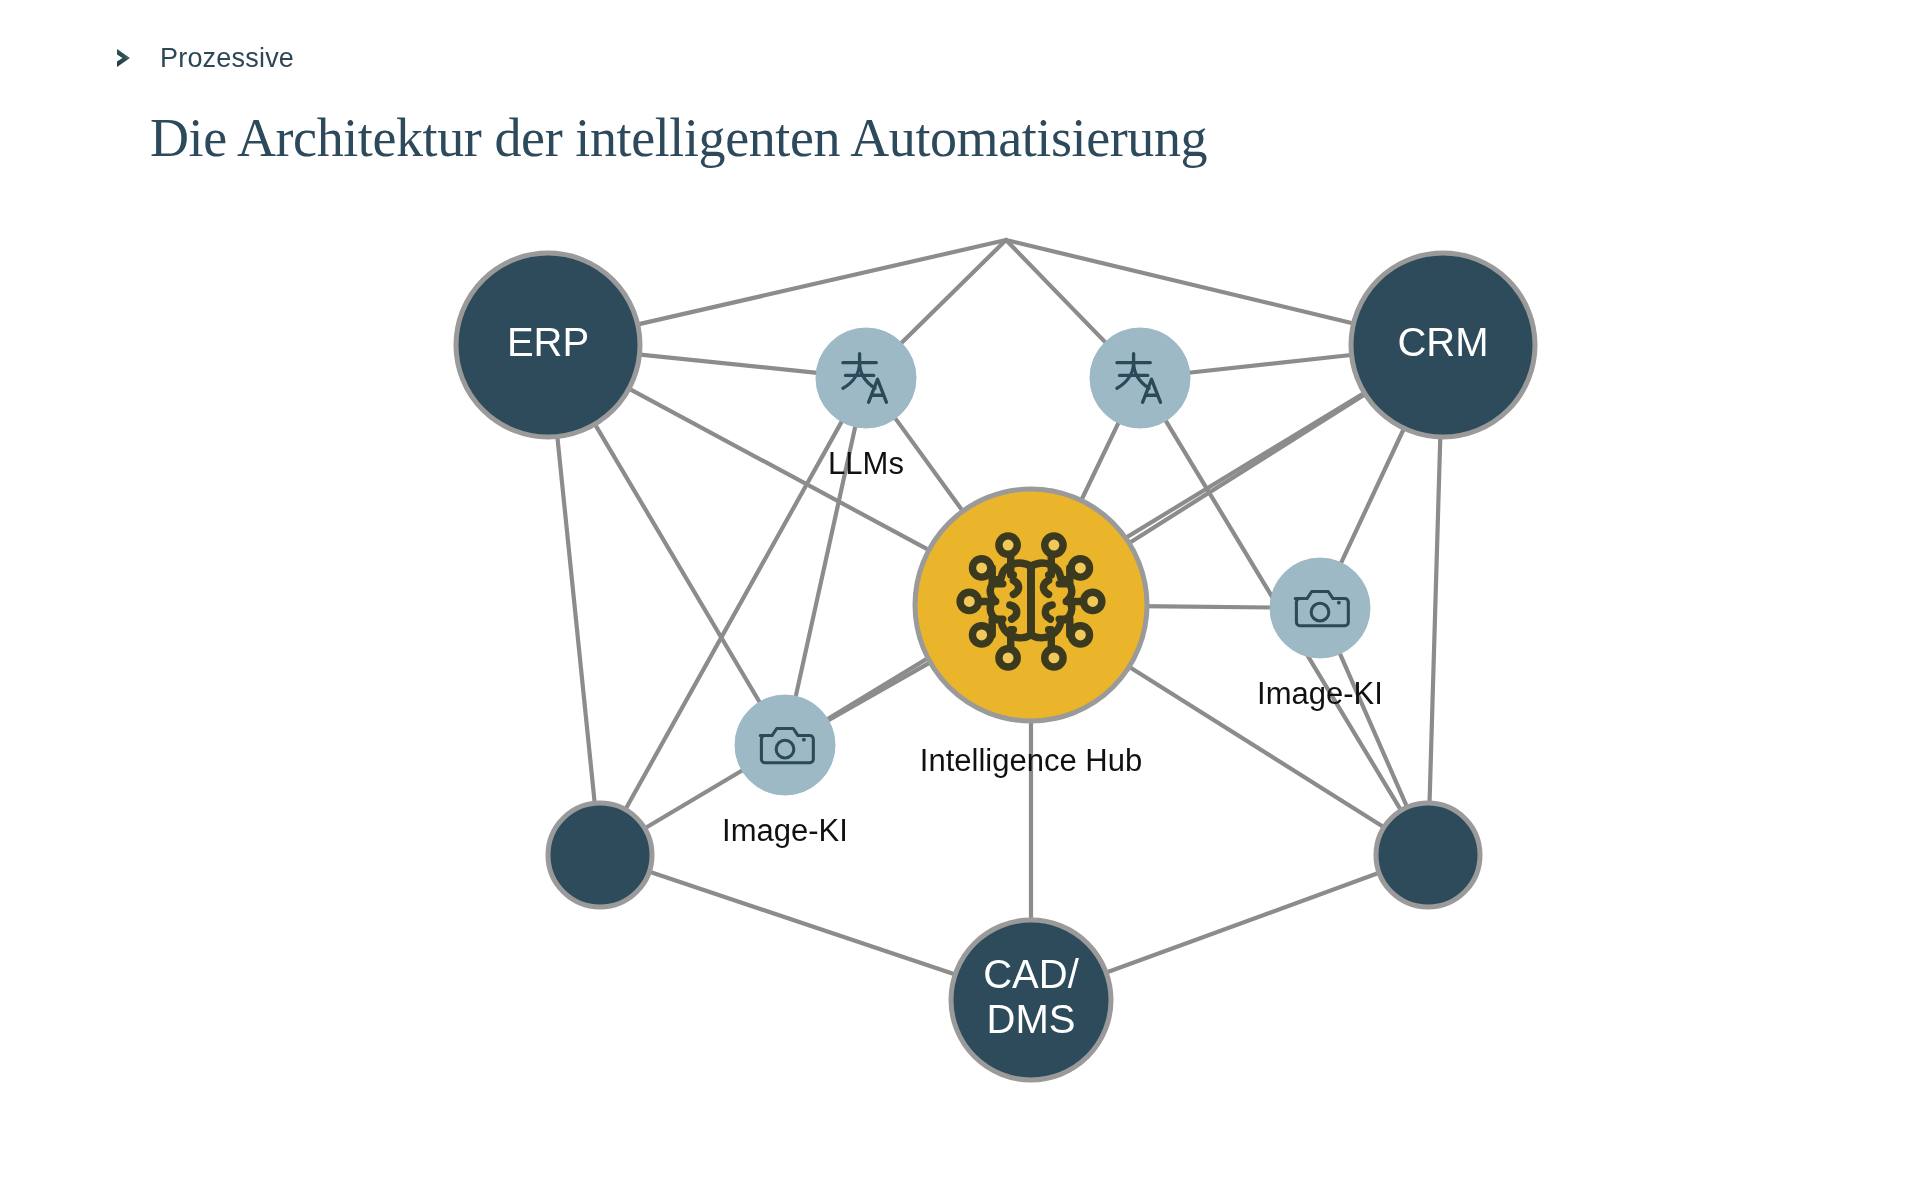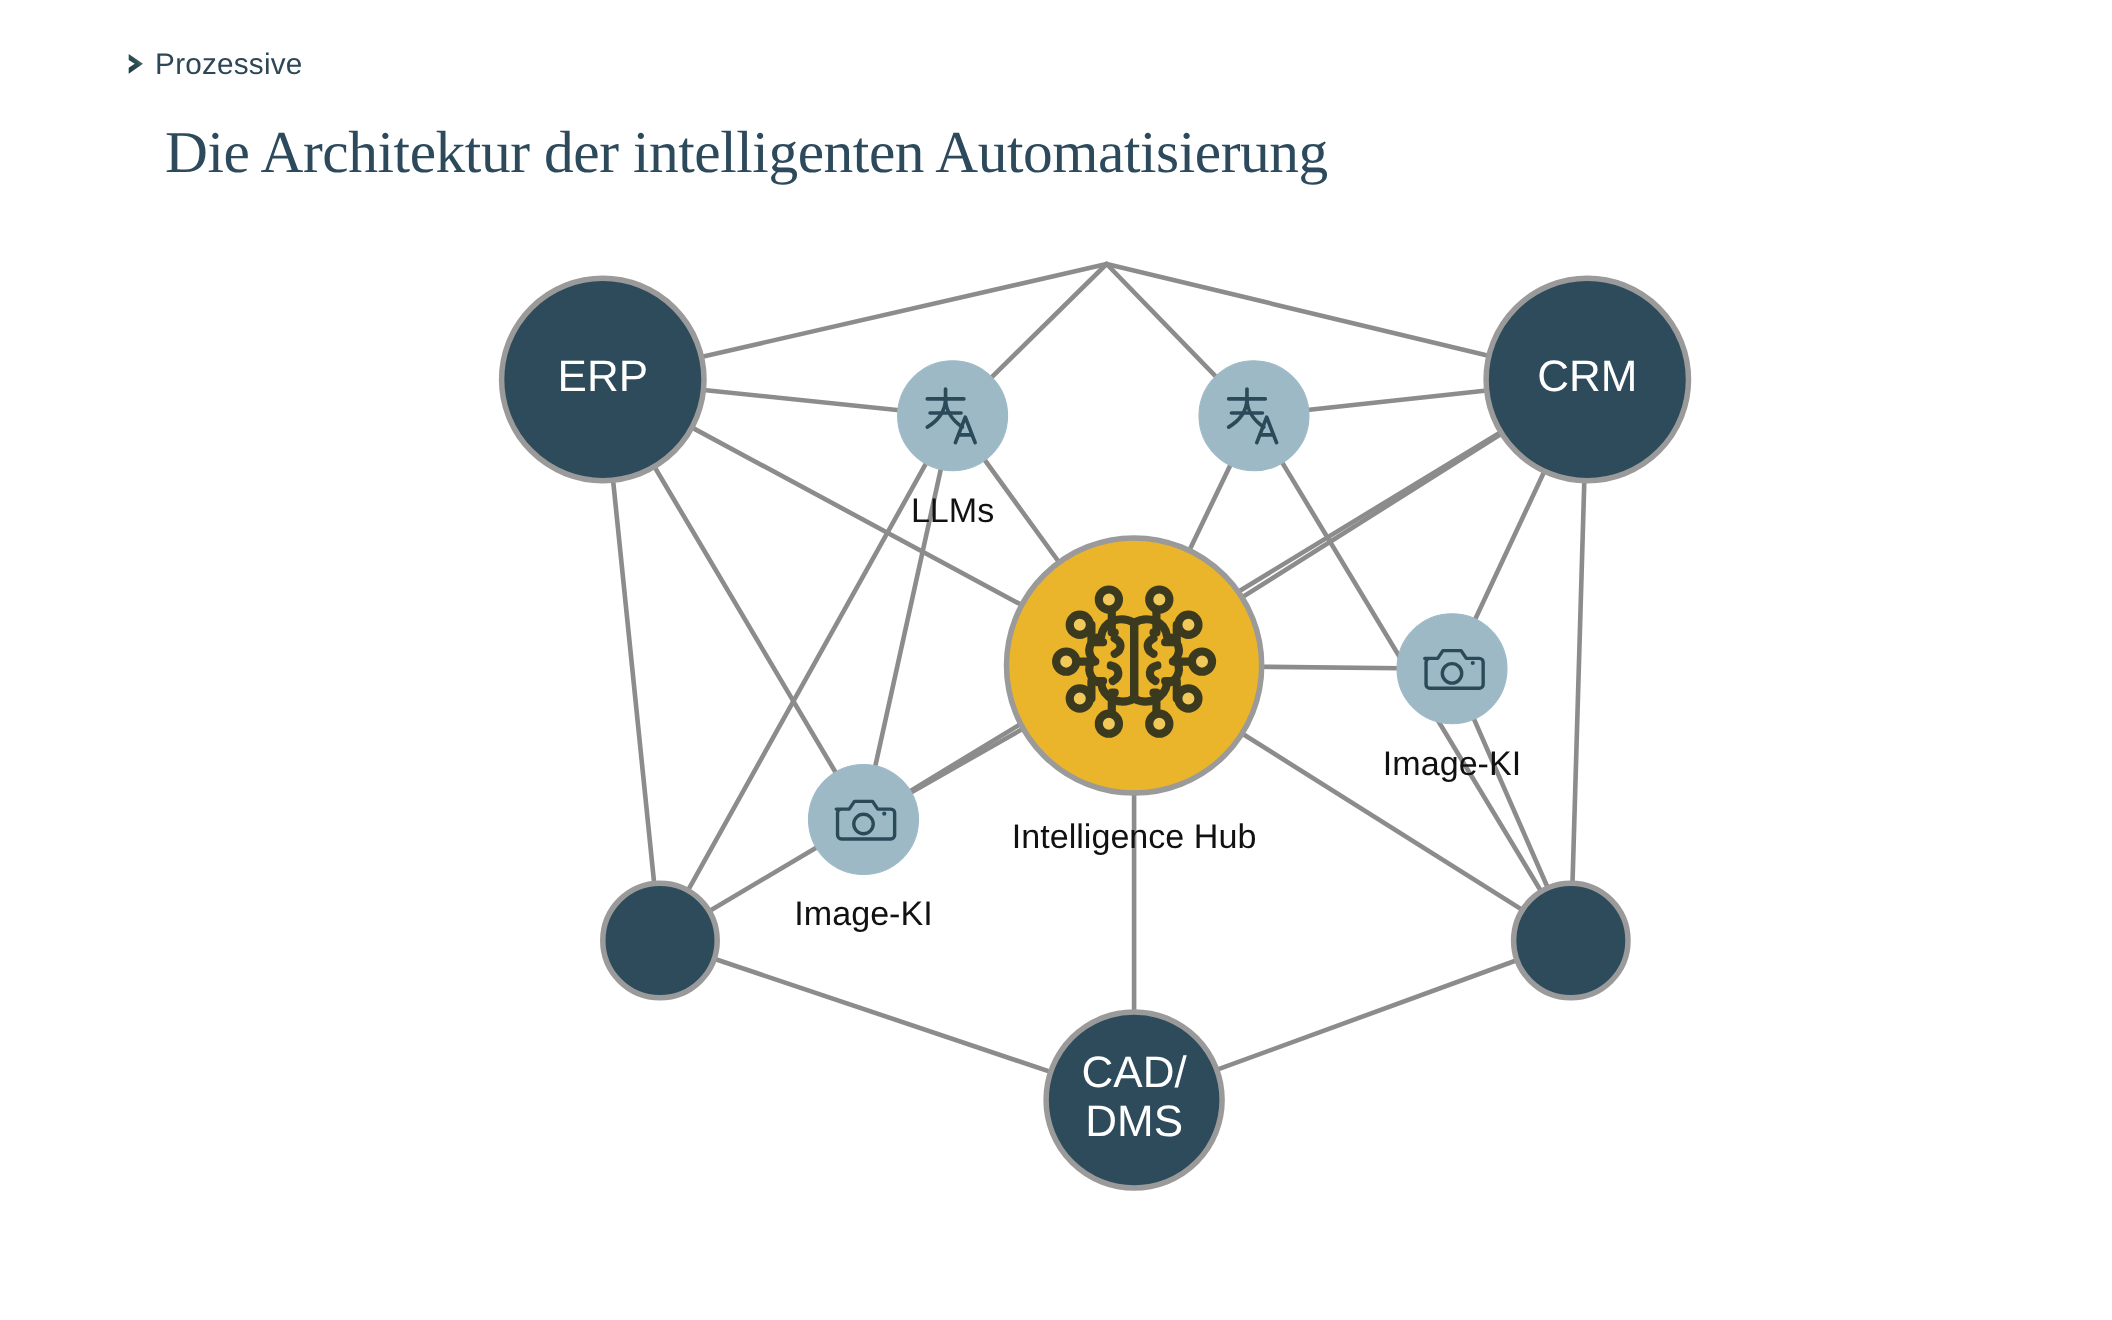--- a/index.html
+++ b/index.html
@@ -15,21 +15,21 @@
     position: relative;
   }
 
   
   #brand {
     position: absolute;
     left: 112px;
     top: 40px;
     display: flex;
     align-items: center;
-    gap: 3px;
+    gap: 22px;
     height: 36px;
   }
   #brand .chev {
     width: 26px;
     height: 26px;
     display: block;
   }
   #brand .wordmark {
     font-family: "Liberation Sans", sans-serif;
     font-size: 27px;

